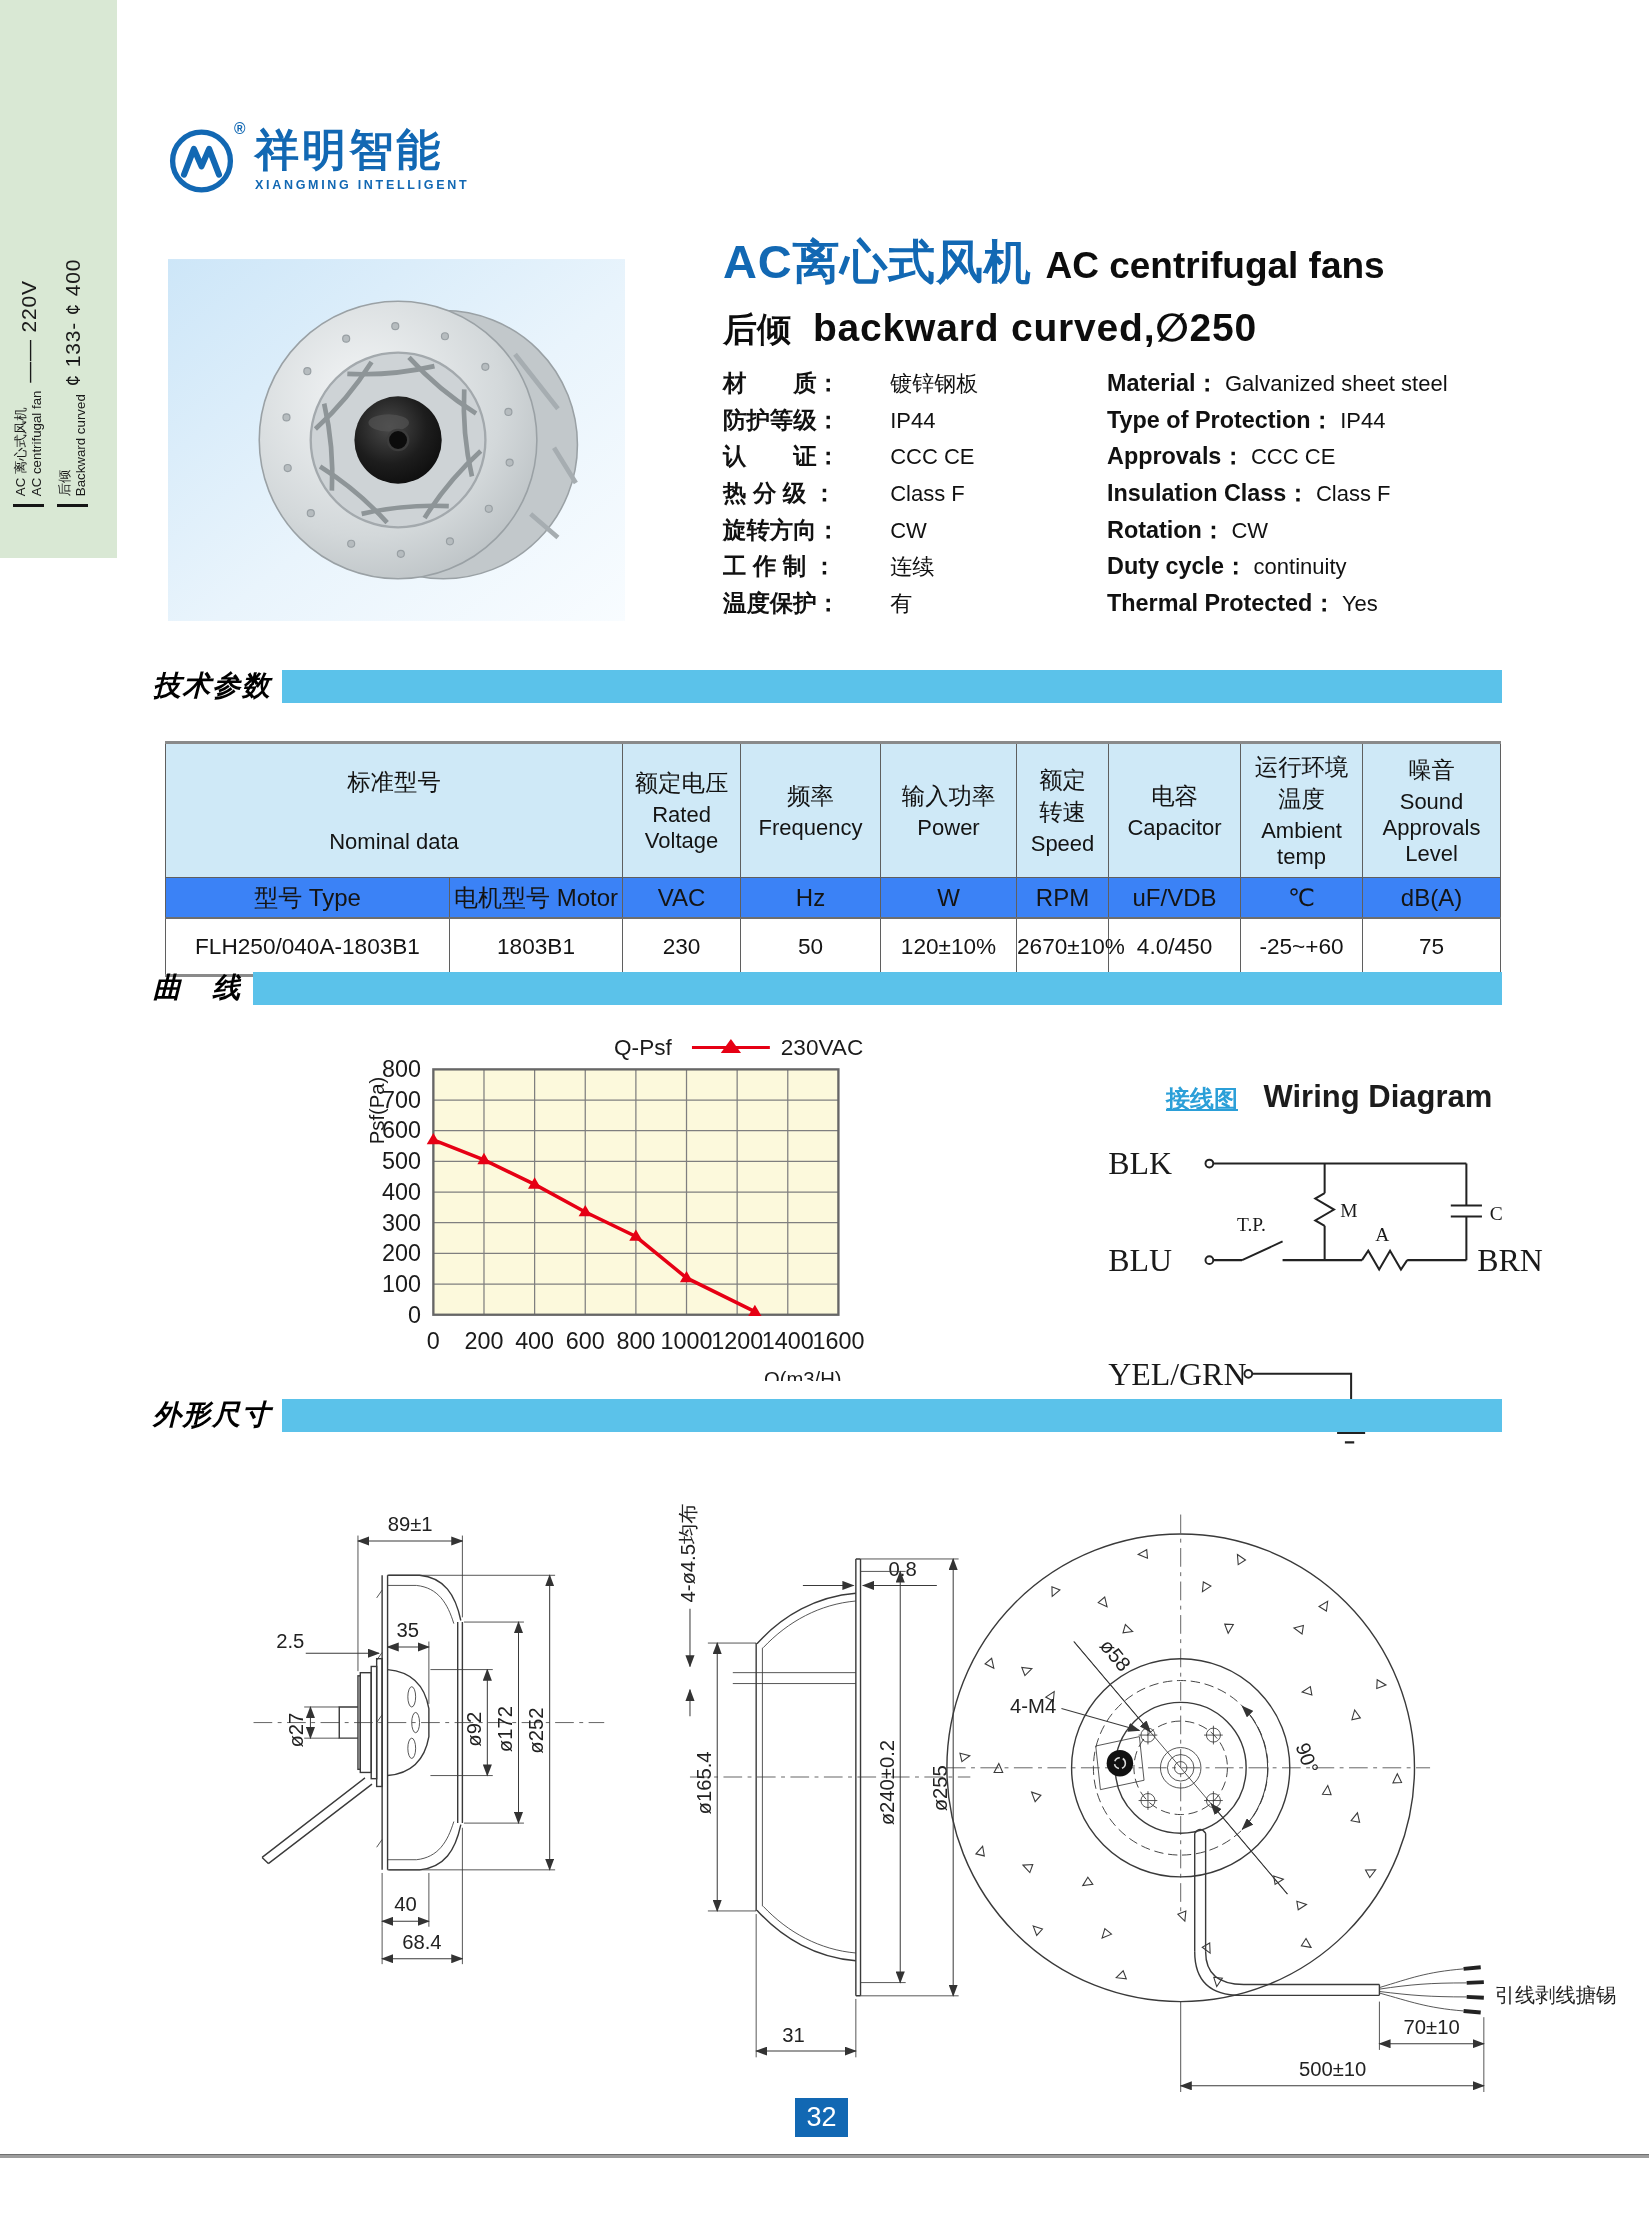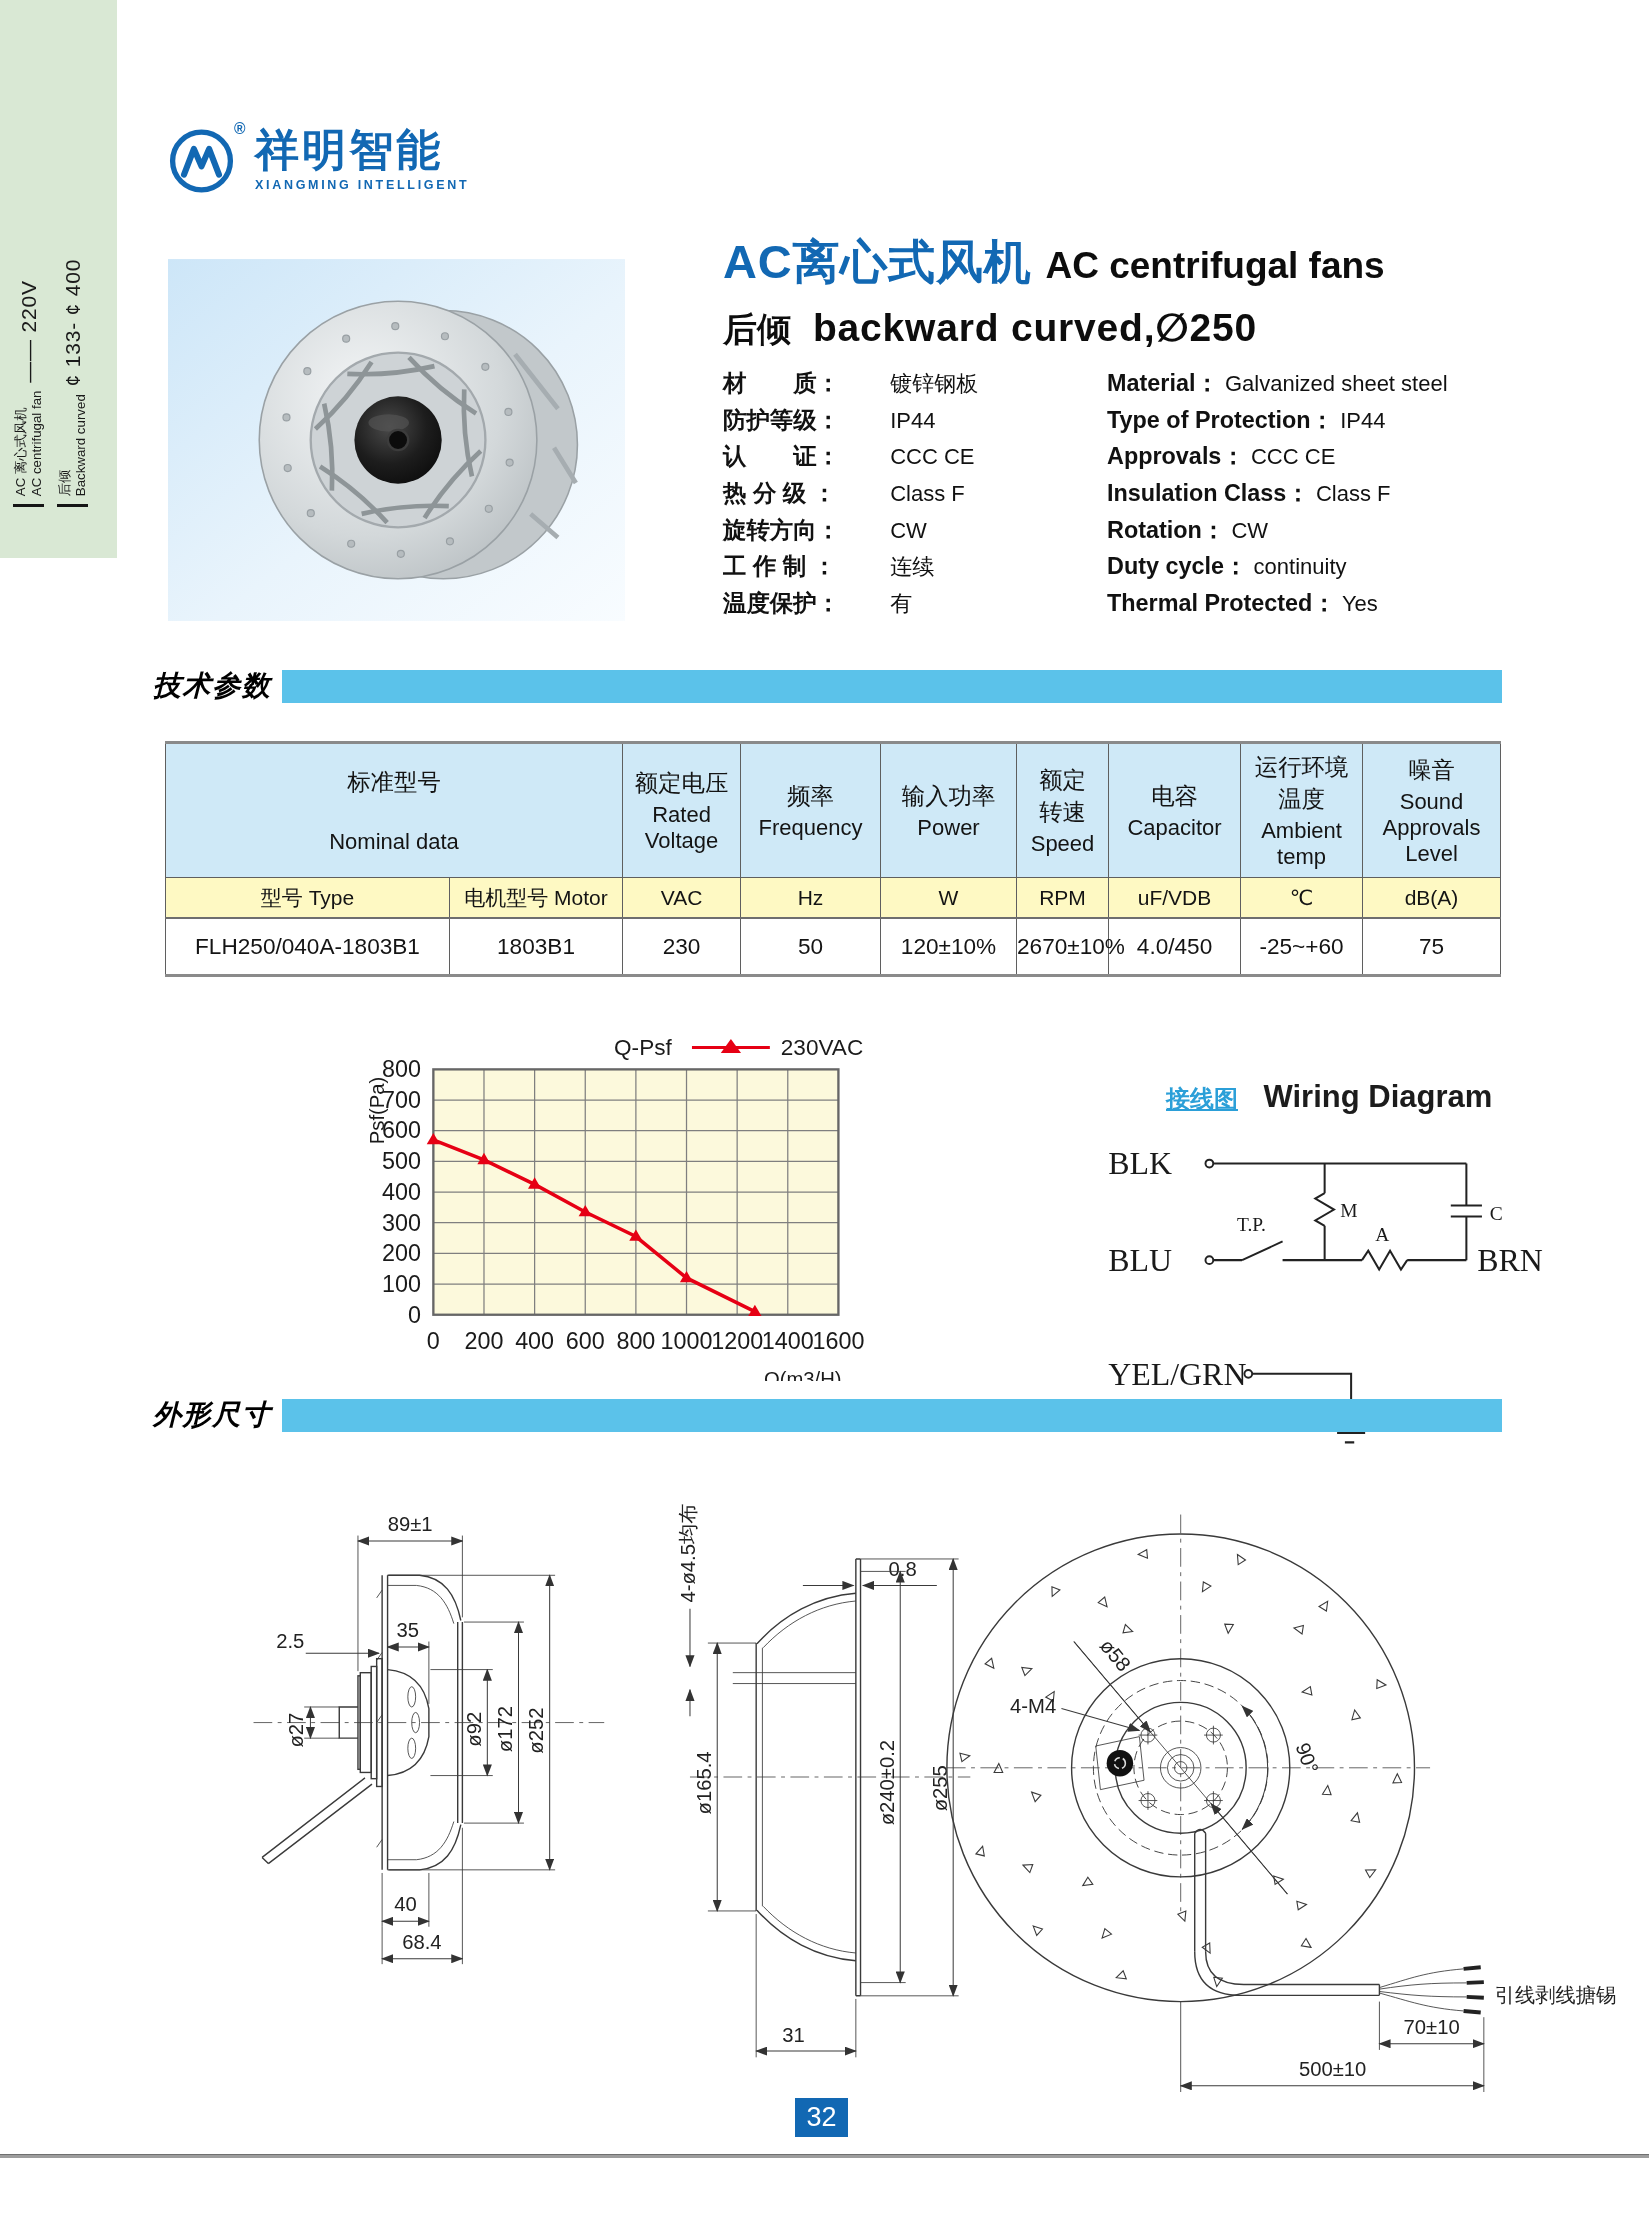--- a/index.html
+++ b/index.html
@@ -46,21 +46,21 @@
   .section-title{font-size:28px;font-weight:800;color:#000;letter-spacing:1.6px;margin-right:11px;white-space:nowrap;font-style:italic;}
   .section-bar{flex:1;height:33px;background:#5bc2ea;}
 
   
   .spec-table{position:absolute;left:165px;top:741px;width:1335px;border-collapse:collapse;table-layout:fixed;
               border-top:3.1px solid #8a8a8a;border-bottom:3.1px solid #8a8a8a;}
   .spec-table th,.spec-table td{border:0.8px solid #5f5f5f;text-align:center;vertical-align:middle;padding:0;font-weight:400;color:#141414;}
   .spec-table tr.h1 th{background:#cfe9f7;height:133px;font-size:23.4px;}
   .spec-table tr.h1 .en{font-size:22px;margin-top:3.1px;}
   .spec-table .nom{display:flex;flex-direction:column;justify-content:center;gap:28px;}
-  .spec-table tr.h2 th{background:#fef9c3;height:39px;font-size:21px;border-bottom:2.3px solid #6e6e6e;}
+  .spec-table tr.h2 th{background:#3b82f6;height:39px;font-size:24px;border-bottom:2.3px solid #6e6e6e;}
   .spec-table tr.d td{height:55px;font-size:22.6px;background:#fff;}
 
   
   .chart{position:absolute;left:343px;top:1007px;}
   svg text{font-family:"Liberation Sans","DejaVu Sans",sans-serif;fill:#1a1a1a;}
   .tick{font-size:30px;font-weight:500;}
   .axisl{font-size:26px;font-weight:500;}
   .legt{font-size:29px;}
 
   .wiring{position:absolute;left:1091px;top:1079px;width:514px;}
@@ -301,20 +301,24 @@
       <td>50</td>
       <td>120±10%</td>
       <td>2670±10%</td>
       <td>4.0/450</td>
       <td>-25~+60</td>
       <td>75</td>
     </tr>
   </tbody>
     </table>
 
+  <div class="section" style="top:971px">
+    <span class="section-title">曲　线</span>
+    <div class="section-bar"></div>
+  </div>
 
   <div class="chart">
     <svg id="curve-svg" width="592" height="374" viewBox="0 0 760 480">
         <rect x="116" y="80" width="520" height="315" fill="#fcf9dc"></rect>
         <line x1="181" y1="80" x2="181" y2="395" stroke="#7f7f7f" stroke-width="1.6"></line>
         <line x1="246" y1="80" x2="246" y2="395" stroke="#7f7f7f" stroke-width="1.6"></line>
         <line x1="311" y1="80" x2="311" y2="395" stroke="#7f7f7f" stroke-width="1.6"></line>
         <line x1="376" y1="80" x2="376" y2="395" stroke="#7f7f7f" stroke-width="1.6"></line>
         <line x1="441" y1="80" x2="441" y2="395" stroke="#7f7f7f" stroke-width="1.6"></line>
         <line x1="506" y1="80" x2="506" y2="395" stroke="#7f7f7f" stroke-width="1.6"></line>

